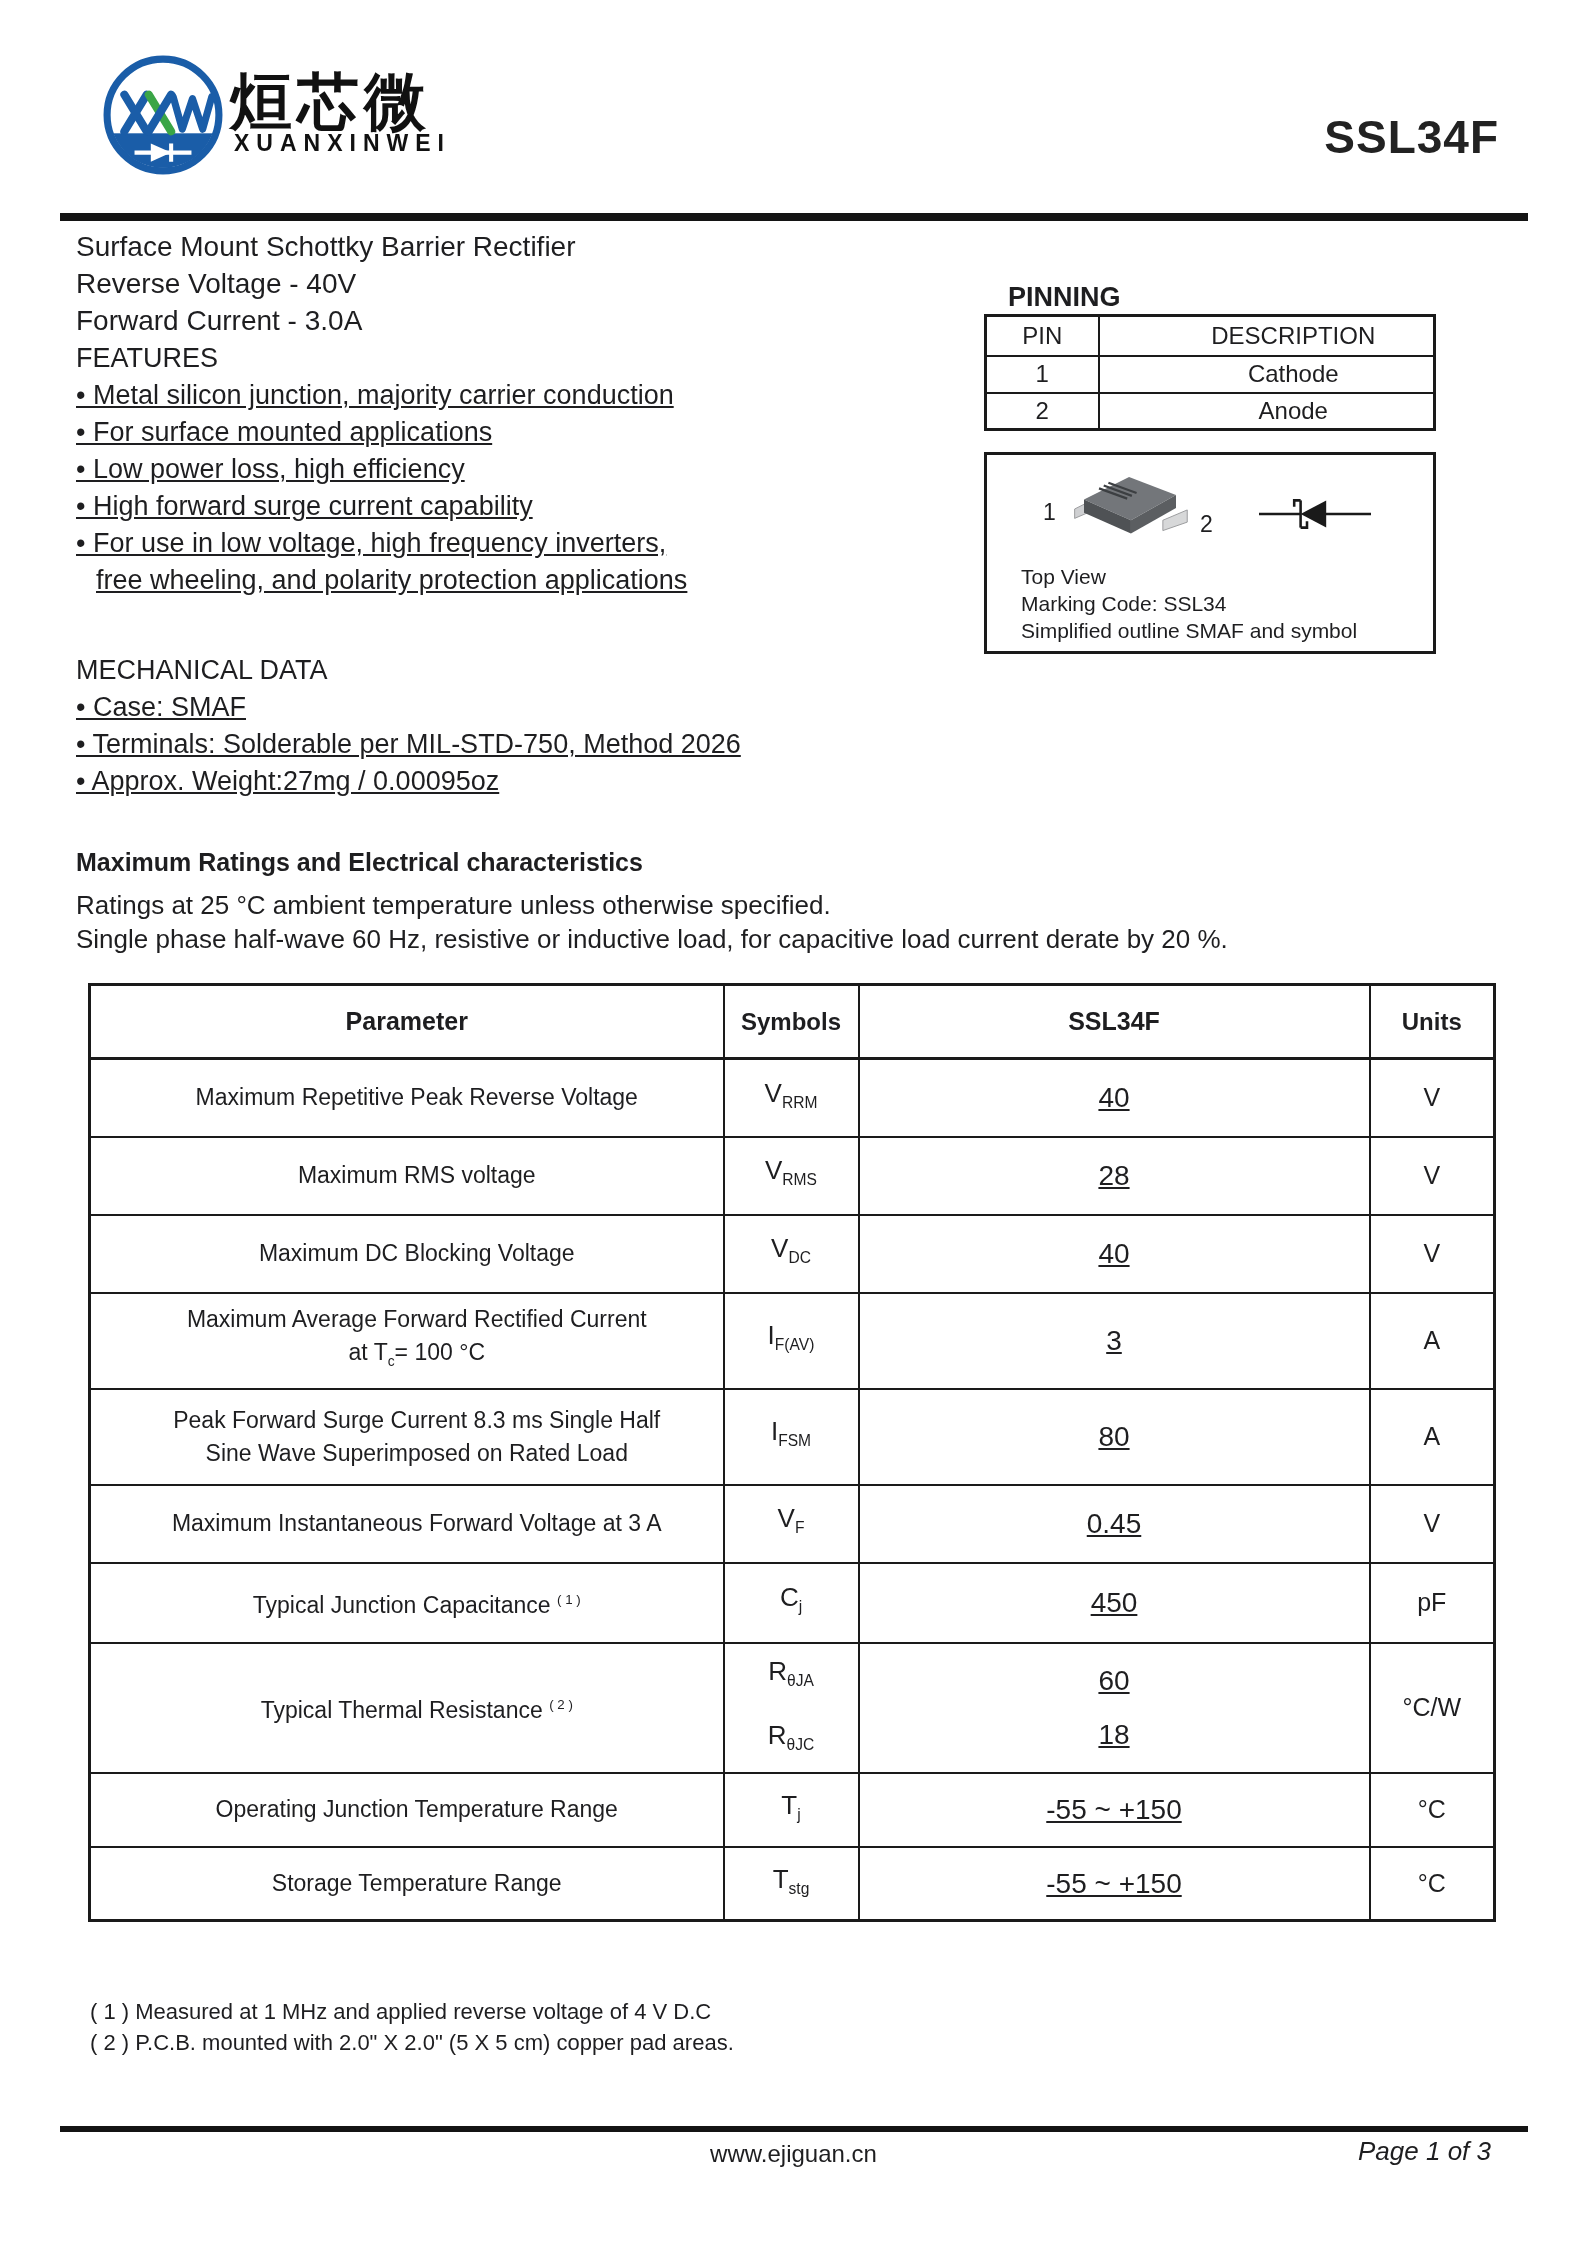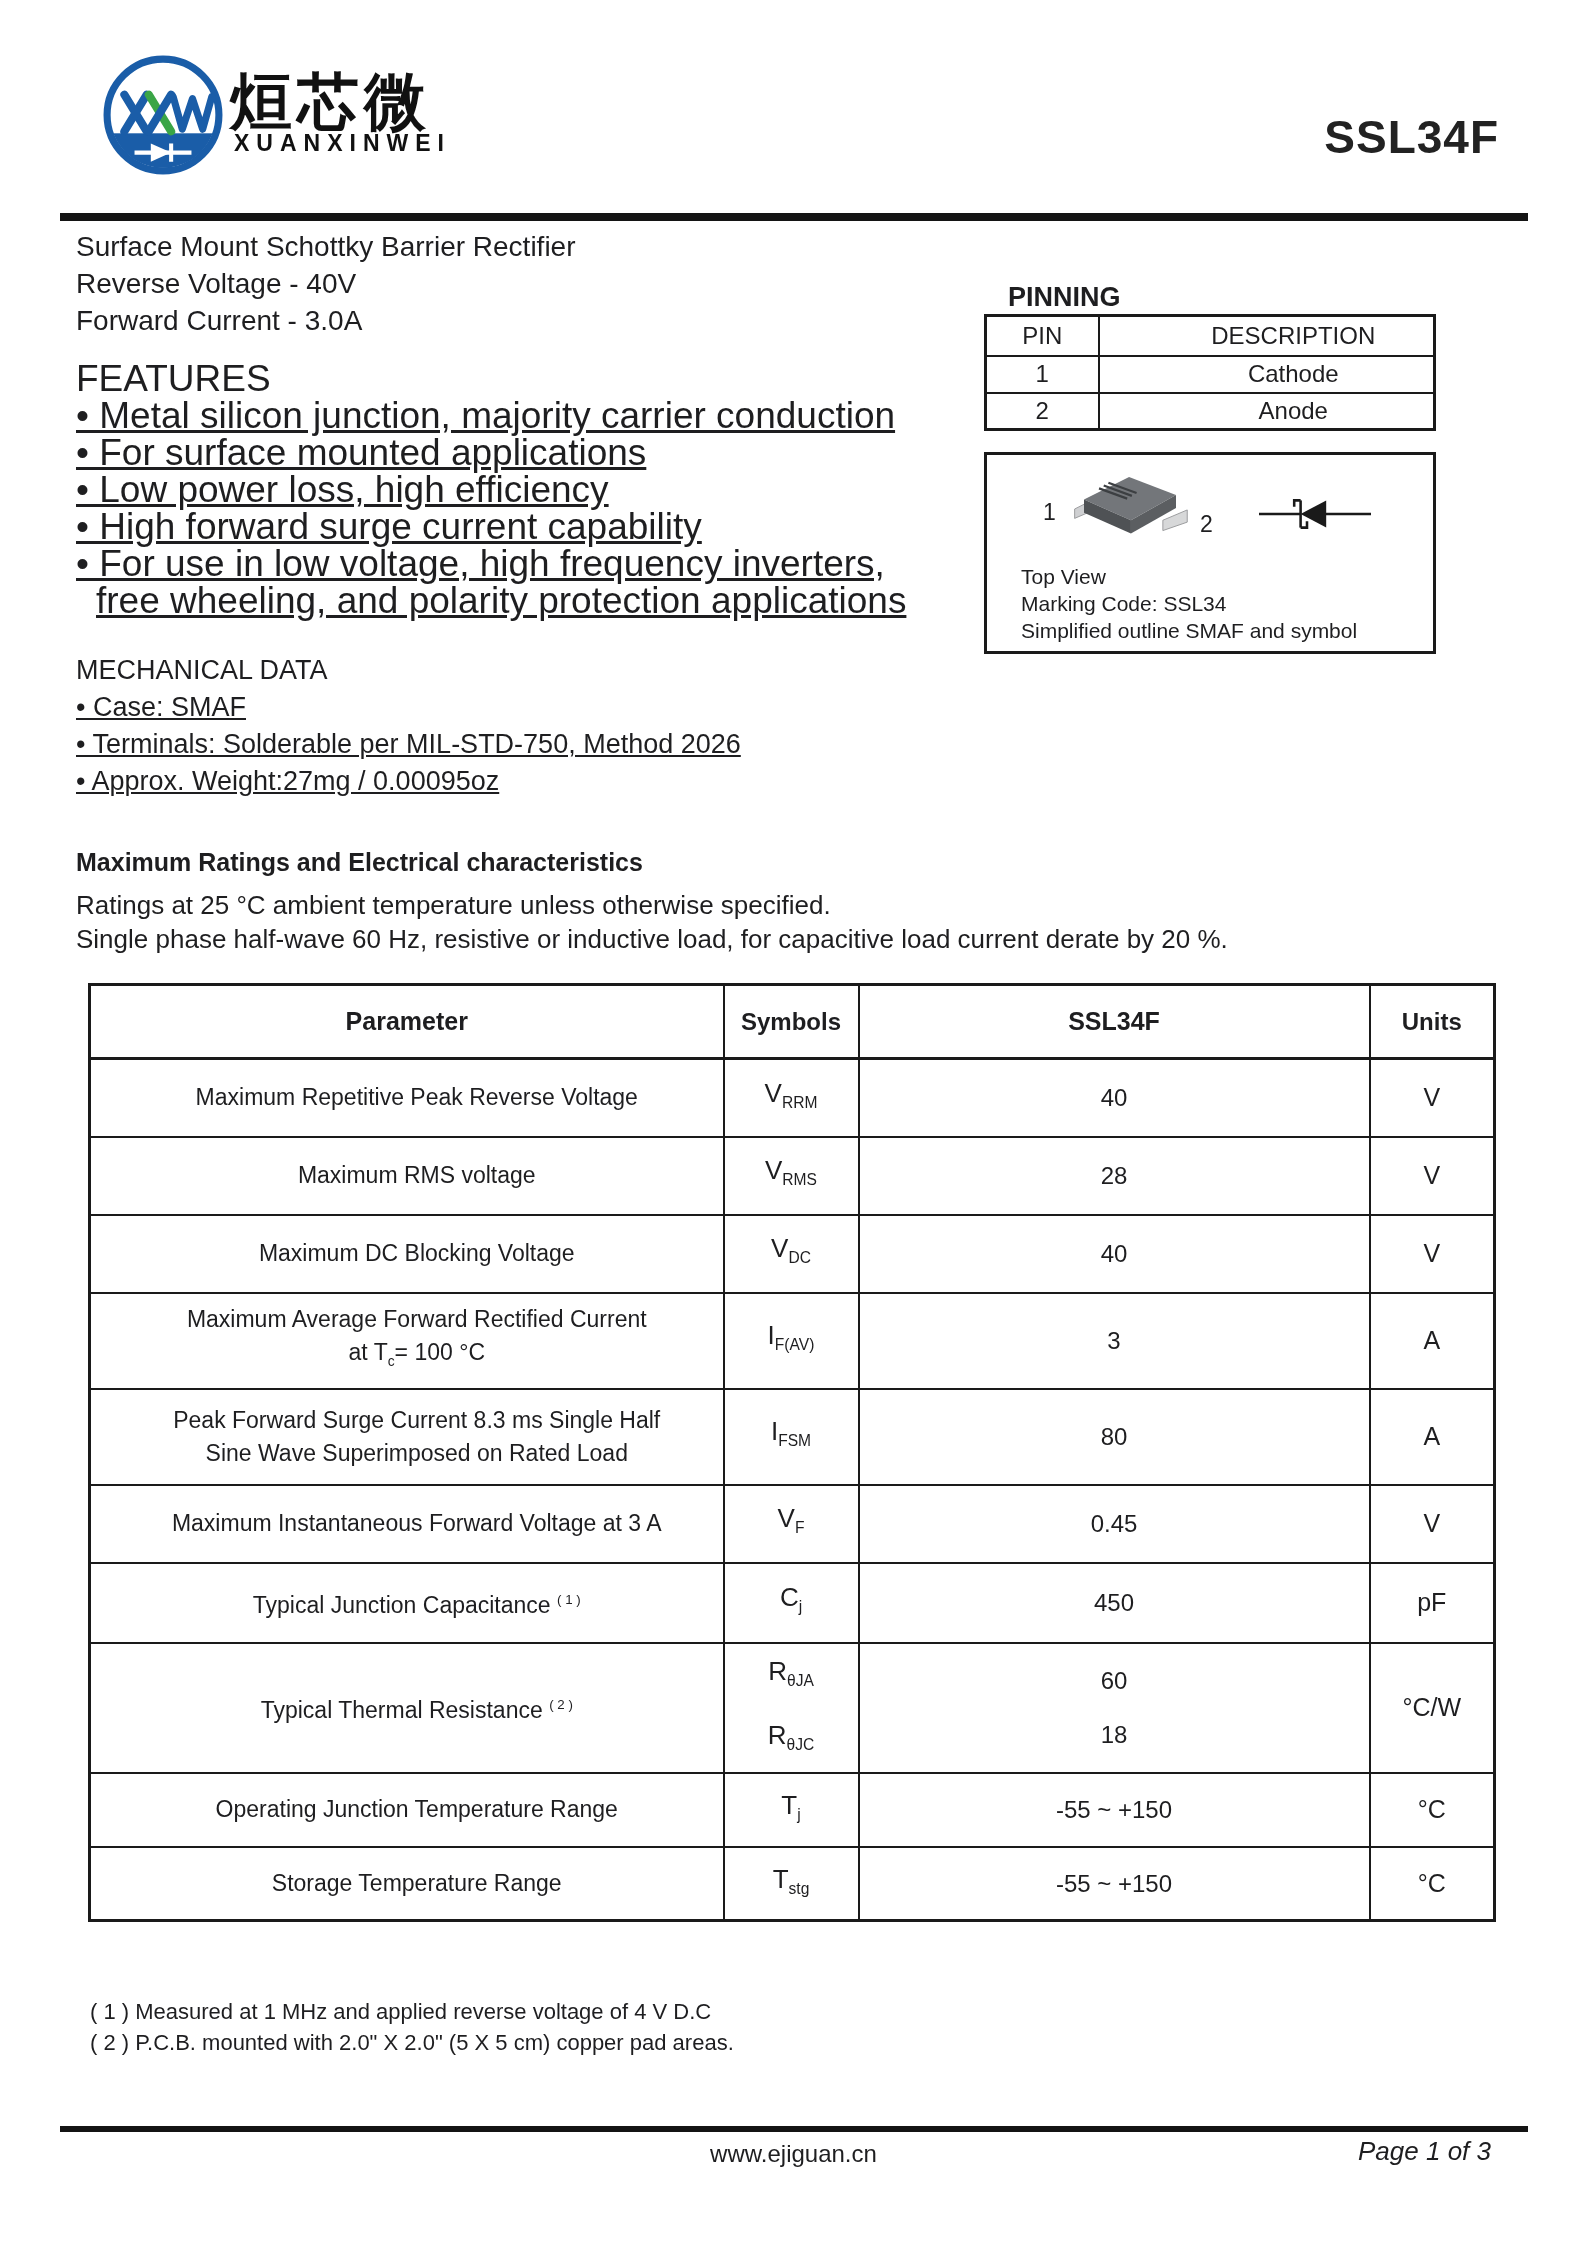--- a/index.html
+++ b/index.html
@@ -13,21 +13,21 @@
   
   .logo-svg { position:absolute; left:102px; top:54px; width:122px; height:122px; }
   .logo-cn { position:absolute; left:230px; top:60px; font-size:62px; font-weight:700; letter-spacing:5px; color:#111; }
   .logo-en { position:absolute; left:234px; top:130px; font-size:23px; font-weight:700; letter-spacing:7px; color:#111; }
   .part-title { position:absolute; right:88px; top:110px; font-size:46px; font-weight:600; letter-spacing:1px; color:#222; }
   .rule-top { position:absolute; left:60px; top:213px; width:1468px; height:8px; background:#141414; }
   .rule-bottom { position:absolute; left:60px; top:2126px; width:1468px; height:6px; background:#141414; }
 
   
   .intro { position:absolute; left:76px; top:228px; font-size:28px; line-height:37px; }
-  .features { position:absolute; left:76px; top:360px; font-size:37px; line-height:37px; }
+  .features { position:absolute; left:76px; top:340px; font-size:27px; line-height:37px; }
   .mech { position:absolute; left:76px; top:652px; font-size:27px; line-height:37px; }
   .plain-list { list-style:none; }
   .plain-list li { white-space:pre-line; padding-left:20px; text-indent:-20px;text-decoration:underline; }
 
   
   .pinning-title { position:absolute; left:1008px; top:282px; font-size:27px; font-weight:700; }
   .pin-table { position:absolute; left:984px; top:314px; width:452px; border-collapse:collapse; table-layout:fixed; font-size:24px; }
   .pin-table th, .pin-table td { border:2px solid #1a1a1a; font-weight:400; }
   .pin-table { border:3px solid #1a1a1a; }
   .pin-table tr { height:37px; }
@@ -49,21 +49,21 @@
 
   
   .spec { position:absolute; left:88px; top:983px; width:1405px; border-collapse:collapse; table-layout:fixed; }
   .spec { border:3px solid #1a1a1a; }
   .spec th, .spec td { border:2px solid #1a1a1a; text-align:center; vertical-align:middle; }
   .spec thead th { border-bottom:3px solid #1a1a1a; height:74px; }
   .h-param, .h-ssl { font-size:25px; font-weight:700; }
   .h-sym, .h-units { font-size:24px; font-weight:700; }
   .c-param { white-space:pre-wrap; text-align:left; padding-left:20px; font-size:23px; line-height:33px; }
   .c-sym { font-size:26px; }
-  .c-val { font-size:24px; }
+  .c-val { font-size:28px;text-decoration:underline; }
   .c-unit { font-size:25px; }
   .spec sub { font-size:60%; }
   .spec sup { font-size:58%; vertical-align:super; }
   .sym-line { line-height:30px; }
   .val-line { line-height:34px; }
   .r0,.r1,.r2,.r5 { height:78px; }
   .r3,.r4 { height:96px; }
   .r6 { height:100px; }
   .r7 { height:80px; }
   .r8 { height:104px; }

